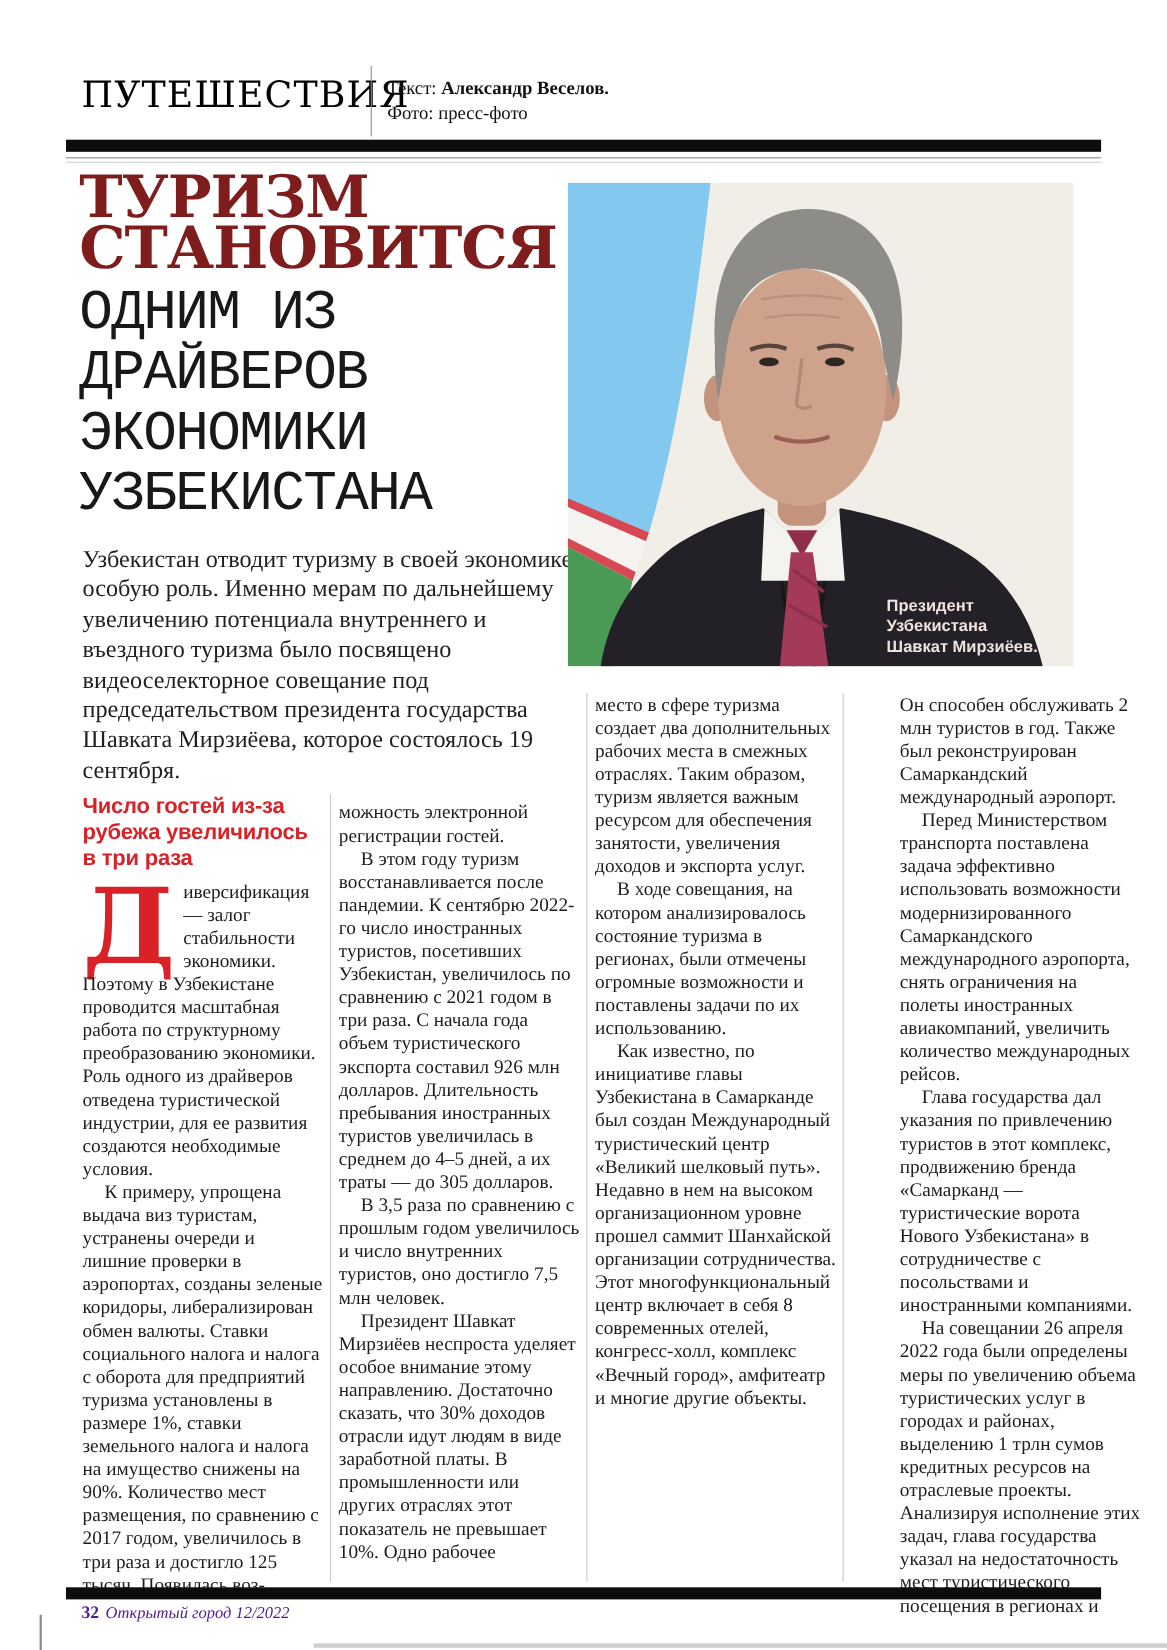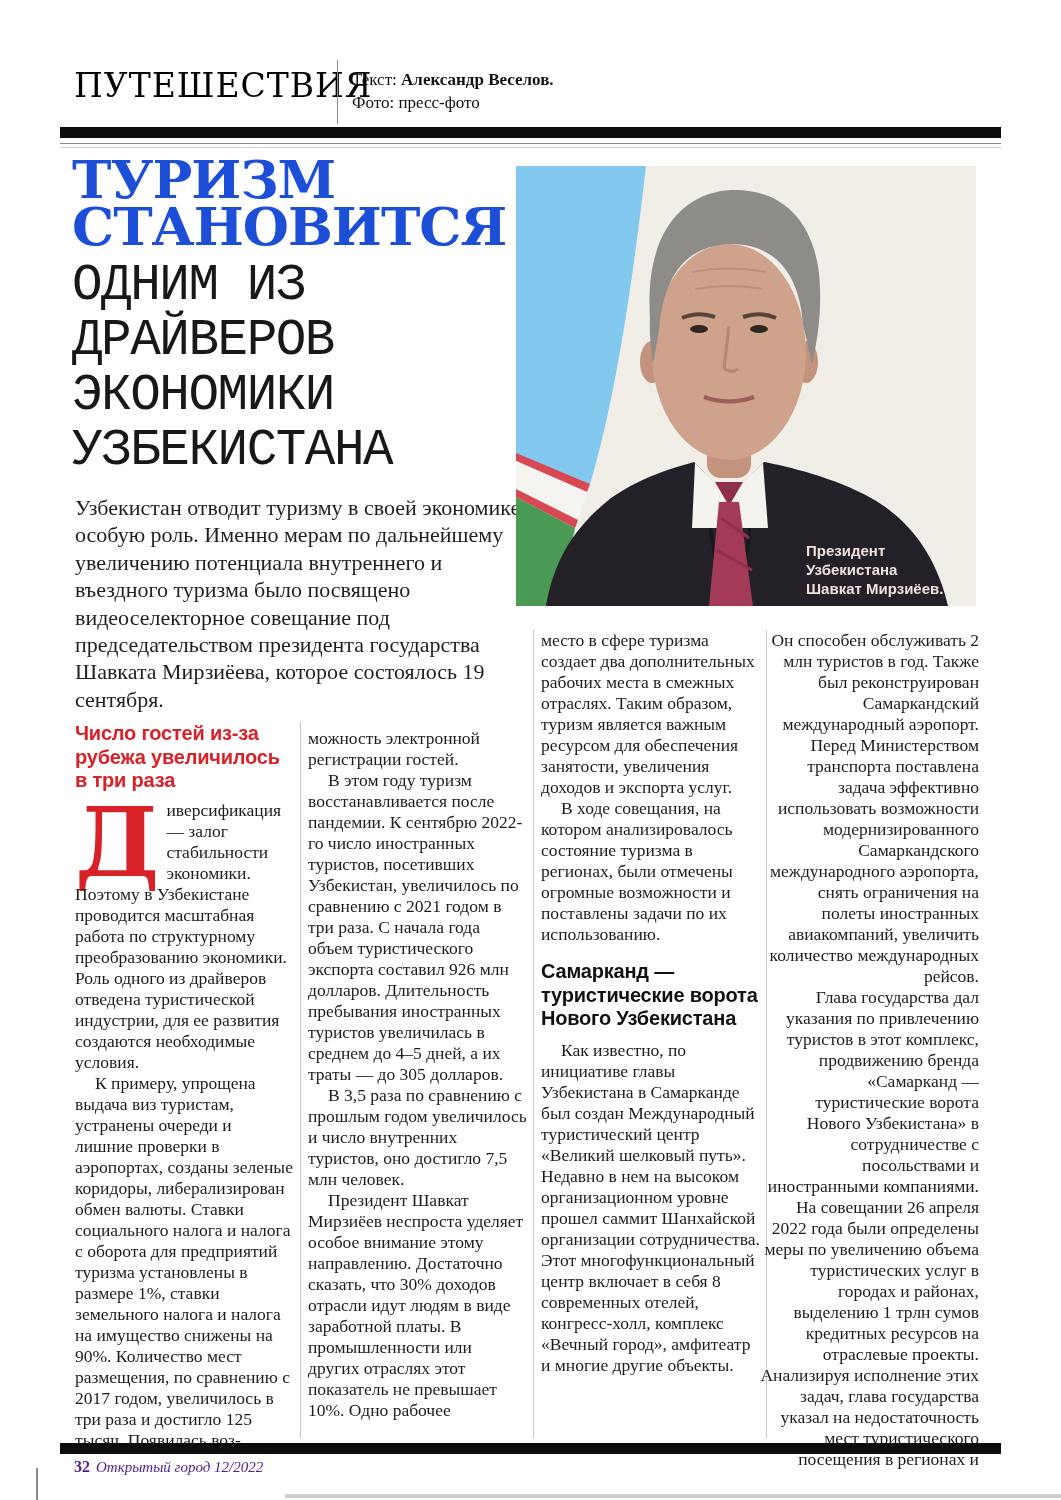--- a/index.html
+++ b/index.html
@@ -17,21 +17,21 @@
   .header-divider{position:absolute;left:337px;top:60px;width:1px;height:64px;background:#8f8f8f;}
   .credits{position:absolute;left:352px;top:68px;font-size:17px;line-height:23px;color:#111;}
   .credits b{font-weight:bold;}
   .rule-black-top{position:absolute;left:60px;top:127px;width:941px;height:11px;background:#0d0d0d;}
   .rule-thin-top{position:absolute;left:60px;top:143px;width:941px;height:3px;
     border-top:1px solid #8a8a8a;border-bottom:1px solid #cfcfcf;}
   
   .headline{position:absolute;left:72px;top:156px;width:470px;}
   .headline .red{
     font-family:"DejaVu Serif",serif;font-weight:bold;
-    font-size:53px;line-height:47px;color:#1d4ed8;letter-spacing:-1px;
+    font-size:53px;line-height:47px;color:#7f1d1d;letter-spacing:-1px;
   }
   .headline .black{
     font-family:Liberation Mono, monospace;font-weight:normal;
     font-size:51px;line-height:55px;color:#181818;letter-spacing:-1.5px;
     margin-top:8px;
   }
   
   .lead{
     position:absolute;left:75px;top:494px;width:458px;
     font-size:22px;line-height:27.4px;color:#1f1f1f;
@@ -55,21 +55,21 @@
   .subhead.red{color:#d92128;margin:0 0 7px 0;}
   .subhead.black{color:#111;margin:15px 0 9px 0;}
   .dropcap{
     float:left;font-family:"DejaVu Serif",serif;font-weight:bold;
     font-size:95px;line-height:76px;color:#d92128;
     margin:5px 7px 0 0;
   }
   .col1{left:75px;top:722px;}
   .col2{left:308px;top:728px;}
   .col3{left:541px;top:630px;}
-  .col4{left:760px;top:630px;text-align:right;}
+  .col4{left:818px;top:630px;}
   .vrule{position:absolute;width:1px;background:#c9c9c9;}
   .vrule.g1{left:300px;top:722px;height:716px;}
   .vrule.g2{left:533px;top:630px;height:808px;}
   .vrule.g3{left:766px;top:630px;height:808px;}
   
   .rule-black-bottom{position:absolute;left:60px;top:1443px;width:941px;height:11px;background:#0d0d0d;}
   .footer-line{position:absolute;left:74px;top:1458px;font-size:15px;color:#4c1d95;}
   .footer-line .num{font-weight:bold;font-size:16px;}
   .footer-line .mag{font-style:italic;margin-left:6px;}
   .scan-vline{position:absolute;left:36px;top:1468px;width:2px;height:32px;background:#8a8a8a;}
@@ -167,21 +167,20 @@
   <div class="col col2">
     <p>можность электронной регистрации гостей.</p>
     <p class="ind">В этом году туризм восстанавливается после пандемии. К сентябрю 2022-го число иностранных туристов, посетивших Узбекистан, увеличилось по сравнению с 2021 годом в три раза. С начала года объем туристического экспорта составил 926 млн долларов. Длительность пребывания иностранных туристов увеличилась в среднем до 4–5 дней, а их траты — до 305 долларов.</p>
     <p class="ind">В 3,5 раза по сравнению с прошлым годом увеличилось и число внутренних туристов, оно достигло 7,5 млн человек.</p>
     <p class="ind">Президент Шавкат Мирзиёев неспроста уделяет особое внимание этому направлению. Достаточно сказать, что 30% доходов отрасли идут людям в виде заработной платы. В промышленности или других отраслях этот показатель не превышает 10%. Одно рабочее</p>
   </div>
 
   <div class="col col3">
     <p>место в сфере туризма создает два дополнительных рабочих места в смежных отраслях. Таким образом, туризм является важным ресурсом для обеспечения занятости, увеличения доходов и экспорта услуг.</p>
     <p class="ind">В ходе совещания, на котором анализировалось состояние туризма в регионах, были отмечены огромные возможности и поставлены задачи по их использованию.</p>
-    <div class="subhead black">Самарканд — туристические ворота Нового Узбекистана</div>
     <p class="ind">Как известно, по инициативе главы Узбекистана в Самарканде был создан Международный туристический центр «Великий шелковый путь». Недавно в нем на высоком организационном уровне прошел саммит Шанхайской организации сотрудничества. Этот многофункциональный центр включает в себя 8 современных отелей, конгресс-холл, комплекс «Вечный город», амфитеатр и многие другие объекты.</p>
   </div>
 
   <div class="col col4">
     <p>Он способен обслуживать 2 млн туристов в год. Также был реконструирован Самаркандский международный аэропорт.</p>
     <p class="ind">Перед Министерством транспорта поставлена задача эффективно использовать возможности модернизированного Самаркандского международного аэропорта, снять ограничения на полеты иностранных авиакомпаний, увеличить количество международных рейсов.</p>
     <p class="ind">Глава государства дал указания по привлечению туристов в этот комплекс, продвижению бренда «Самарканд — туристические ворота Нового Узбекистана» в сотрудничестве с посольствами и иностранными компаниями.</p>
     <p class="ind">На совещании 26 апреля 2022 года были определены меры по увеличению объема туристических услуг в городах и районах, выделению 1 трлн сумов кредитных ресурсов на отраслевые проекты. Анализируя исполнение этих задач, глава государства указал на недостаточность мест туристического посещения в регионах и</p>
   </div>
 

